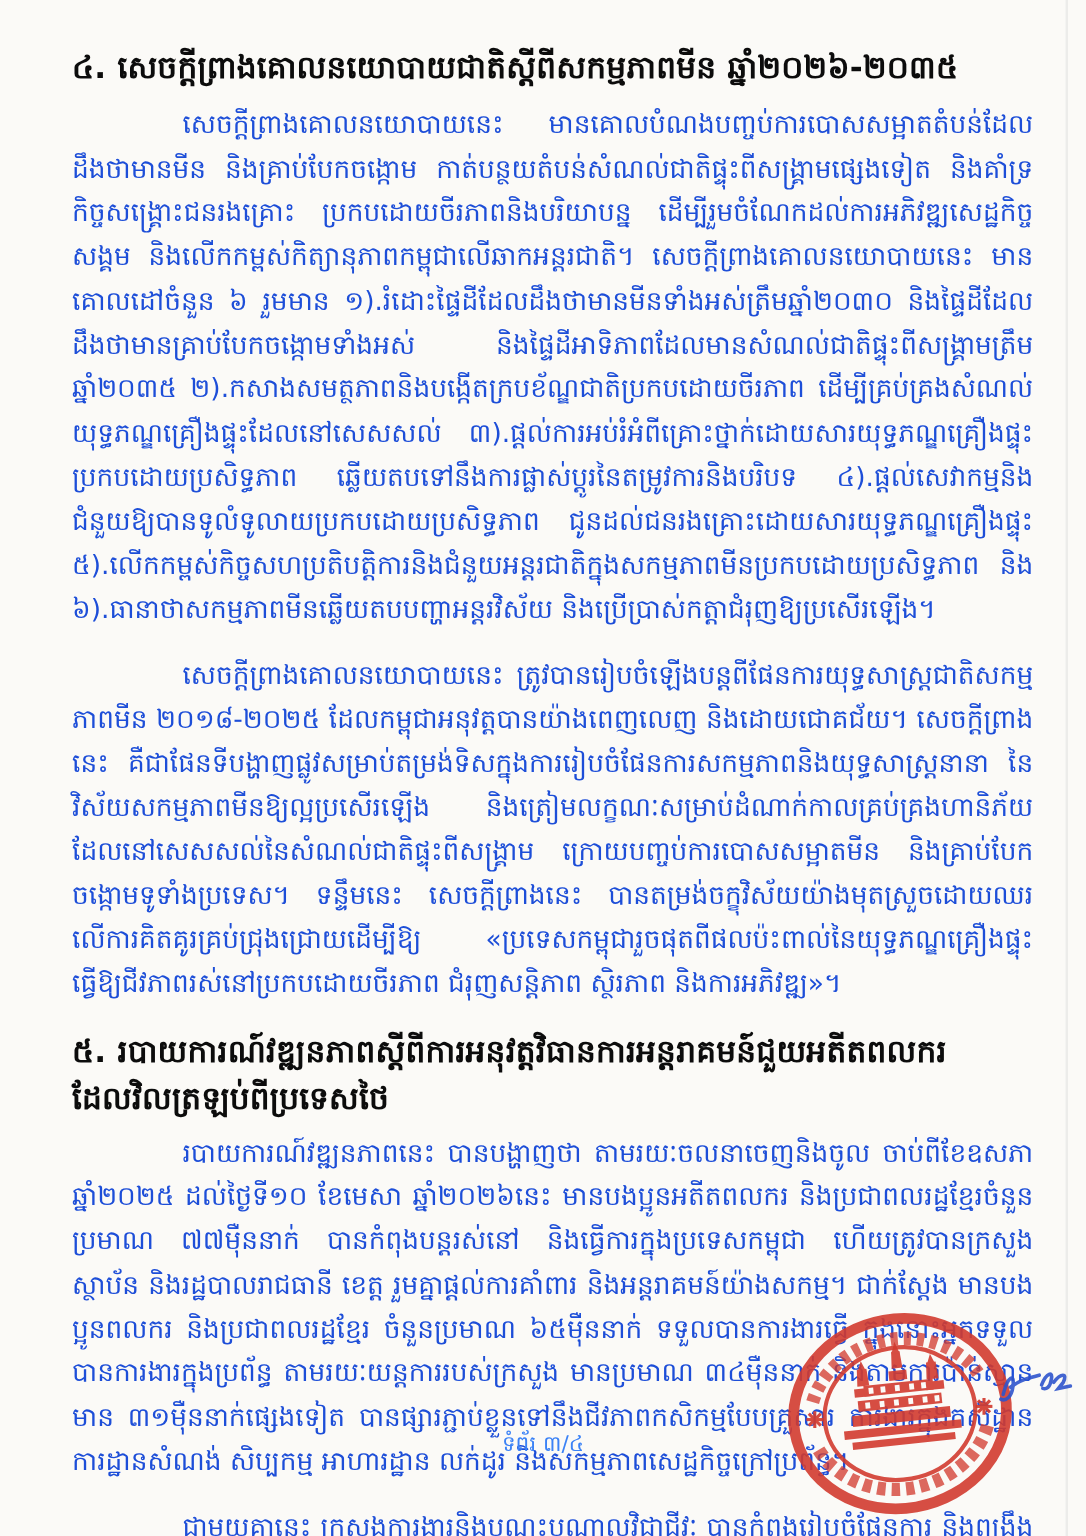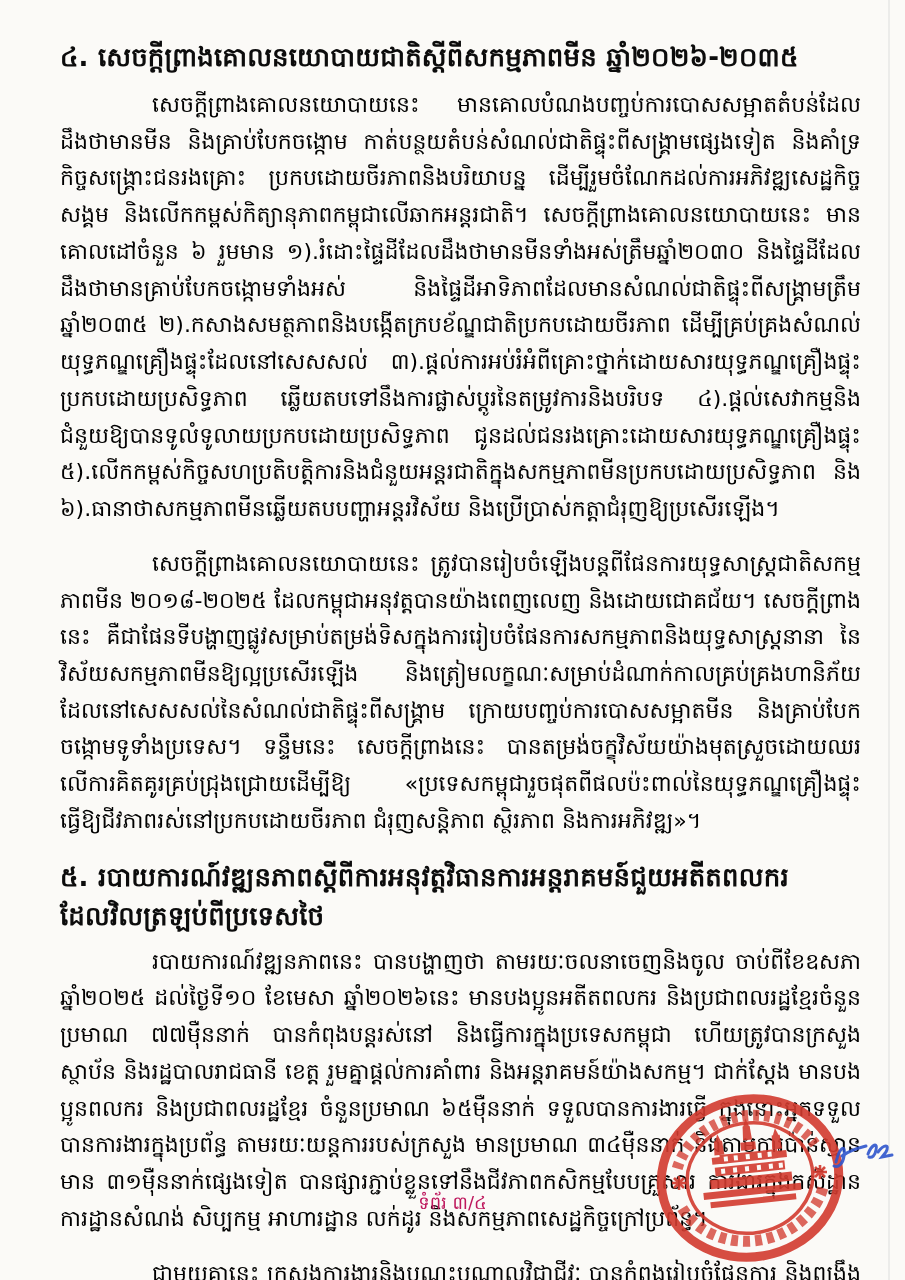--- a/index.html
+++ b/index.html
@@ -31,29 +31,29 @@
   .section-heading.second{
     margin-top:14px;
     margin-bottom:8px;
   }
   .body-para{
     margin:0 0 18px 0;
     font-size:22px;
     line-height:1.67;
     text-align:justify;
     text-indent:92px;
-    color:#000000;
+    color:#1d4ed8;
   }
   .page-footer{
     position:absolute;
     left:0;right:0;
     bottom:62px;
     text-align:center;
     font-size:18px;
-    color:#be185d;
+    color:#3b82f6;
   }
   .scan-edge-line{
     position:absolute;
     left:888px;top:0;bottom:0;
     width:2px;
     background:#ececе8;
     background:#ececea;
   }
   .stamp-wrap{
     position:absolute;

